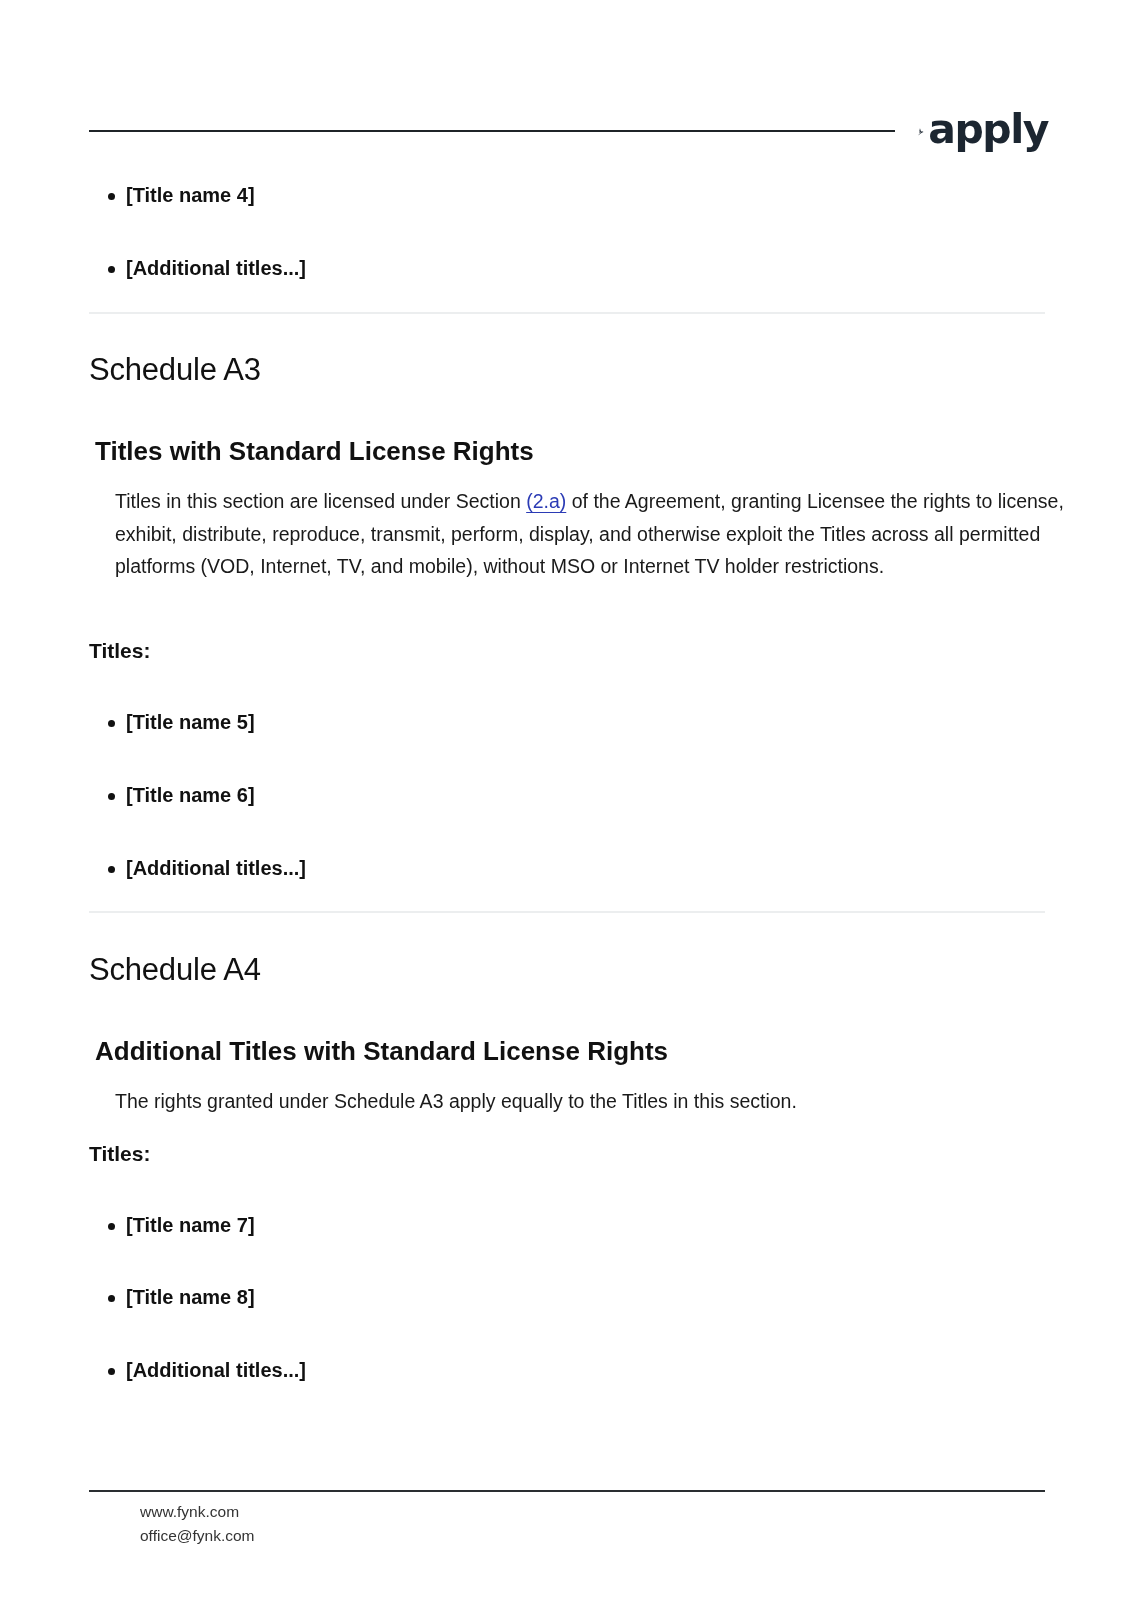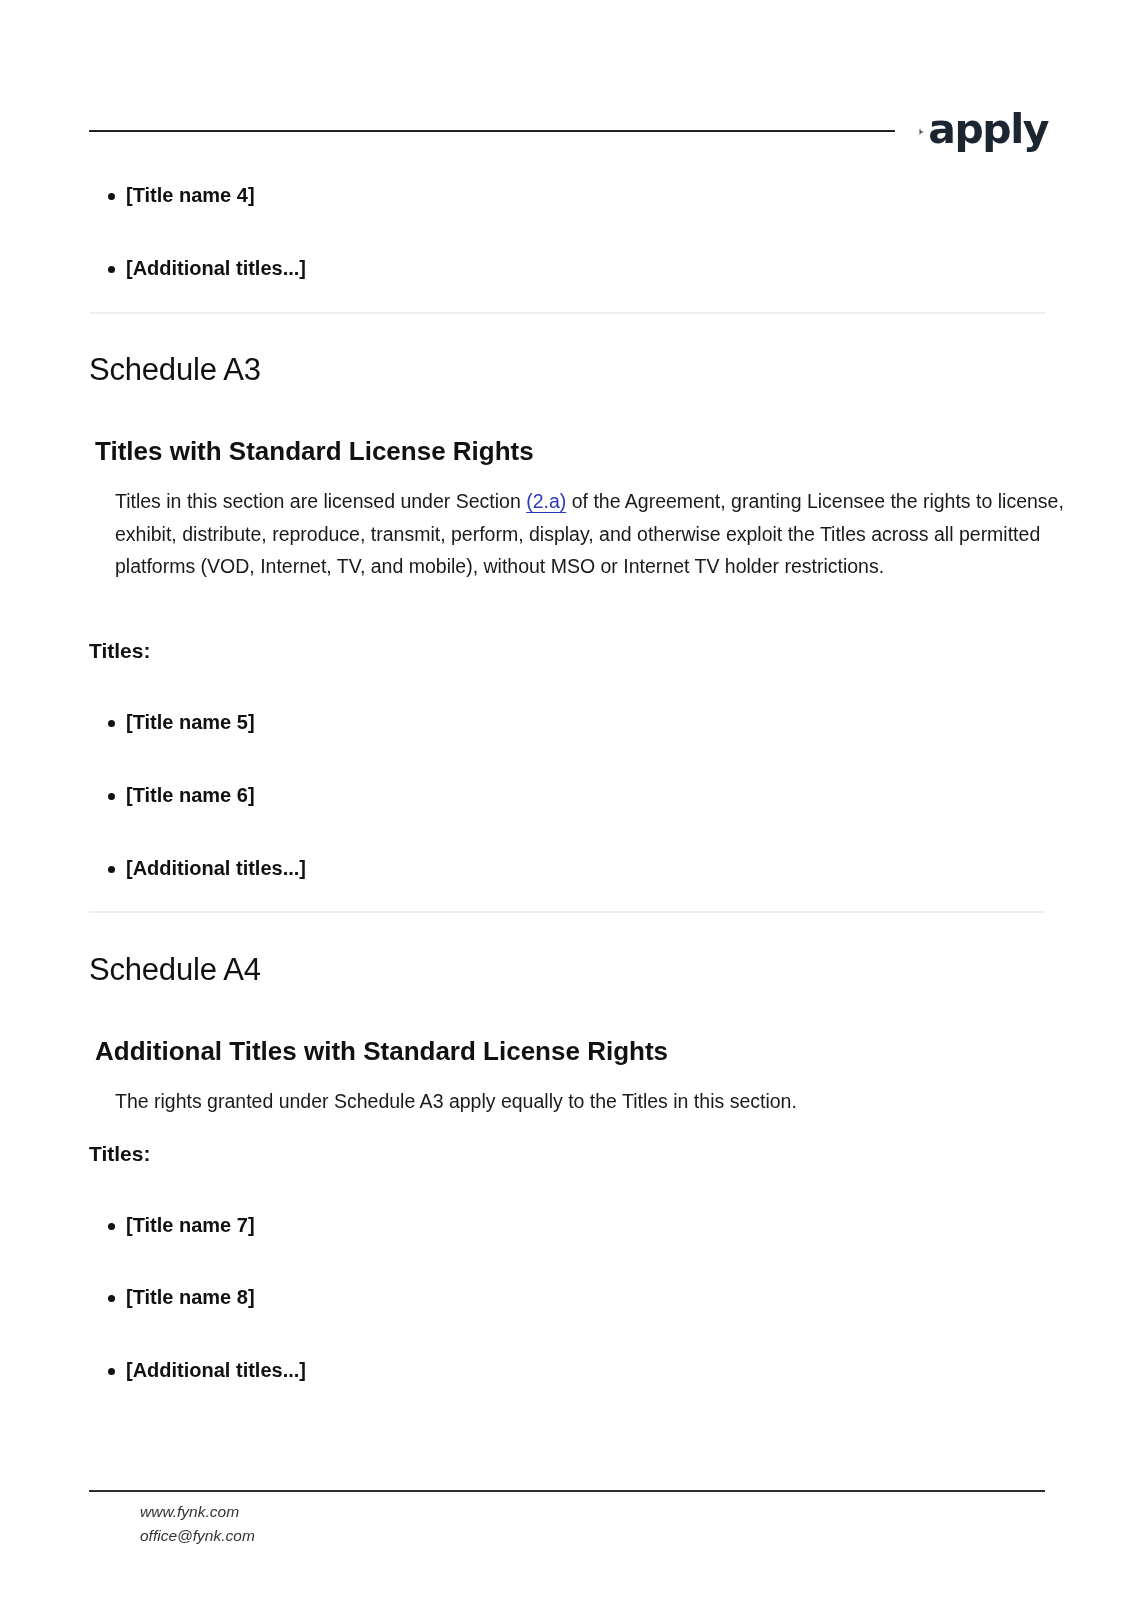--- a/index.html
+++ b/index.html
@@ -18,21 +18,21 @@
 
     .separator { left: 89px; width: 956px; height: 2px; background: #eceeef; }
 
     .h2 { left: 89px; font-weight: normal; font-size: 31px; letter-spacing: -0.2px; }
     .h4 { left: 95px; font-weight: bold; font-size: 26px; }
     .para { left: 89px; width: 960px; font-size: 19.5px; line-height: 32.5px; color: #1a1a1a; margin-left: 26px; }
     .link { color: #2b3bb5; text-decoration: underline; text-underline-offset: 4px; }
     .label { left: 89px; font-weight: bold; font-size: 21px; }
 
     .footer-line { left: 89px; top: 1490px; width: 956px; height: 2px; background: #2a2e31; }
-    .footer-text { left: 140px; font-size: 15.5px; color: #333; font-style: italic; }
+    .footer-text { left: 140px; font-size: 15.5px; color: #333; }
   </style>
 </head>
 <body>
 
 <div class="abs header-line"></div>
 <div class="abs logo">
   <svg viewBox="0 0 46 54">
     <polygon points="8,6 14,30 10,34" fill="#1c2631"></polygon>
     <polygon points="14,0 22,26 17,32 12,14" fill="#1c2631"></polygon>
     <polygon points="17,32 24,22 30,26 38,28 30,30 22,36" fill="#1c2631"></polygon>

